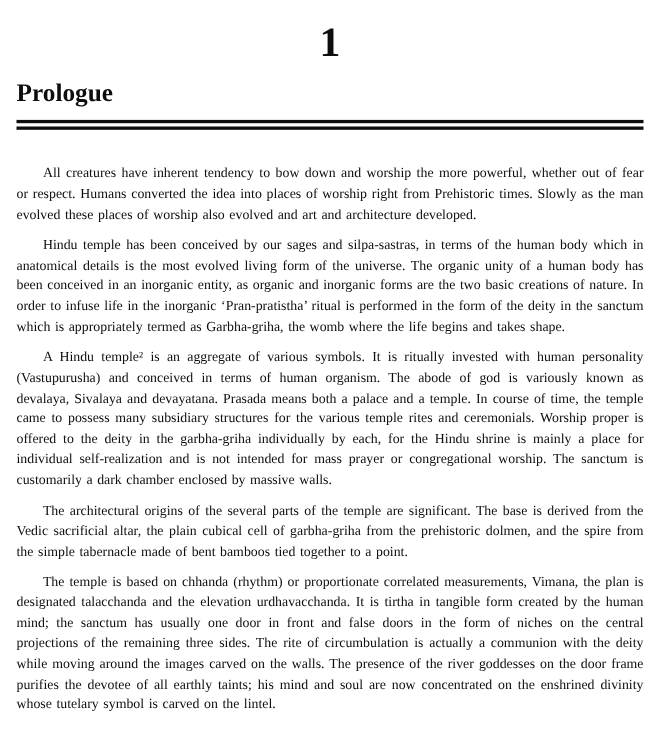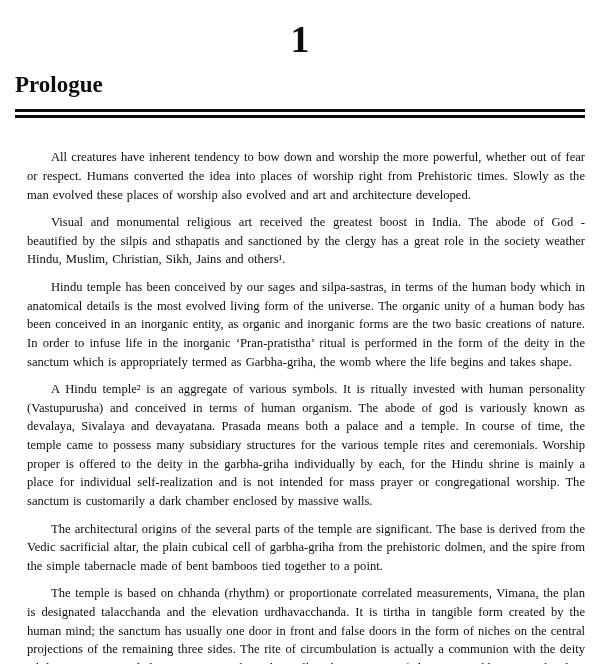--- a/index.html
+++ b/index.html
@@ -34,35 +34,34 @@
     height: 3px;
     border-top: 3px solid #0d0d0d;
     border-bottom: 3px solid #0d0d0d;
     margin: 0 0 30px 0;
   }
   .body-text p {
     font-size: 12.6px;
     line-height: 1.48;
     text-align: justify;
     text-indent: 24px;
-    margin: 0 0 9px 12px;
+    margin: 0 0 9px 0;
     word-spacing: 1px;
   }
 </style>
 </head>
 <body>
 
 <div class="page">
   <div class="chapter-number">1</div>
 
   <div class="chapter-title">Prologue</div>
 
   <div class="double-rule"></div>
 
   <div class="body-text">
     <p>All creatures have inherent tendency to bow down and worship the more powerful, whether out of fear or respect. Humans converted the idea into places of worship right from Prehistoric times. Slowly as the man evolved these places of worship also evolved and art and architecture developed.</p>
-    <p>Visual and monumental religious art received the greatest boost in India. The abode of God - beautified by the silpis and sthapatis and sanctioned by the clergy has a great role in the society weather Hindu, Muslim, Christian, Sikh, Jains and others¹.</p>
     <p>Hindu temple has been conceived by our sages and silpa-sastras, in terms of the human body which in anatomical details is the most evolved living form of the universe. The organic unity of a human body has been conceived in an inorganic entity, as organic and inorganic forms are the two basic creations of nature. In order to infuse life in the inorganic ‘Pran-pratistha’ ritual is performed in the form of the deity in the sanctum which is appropriately termed as Garbha-griha, the womb where the life begins and takes shape.</p>
     <p>A Hindu temple² is an aggregate of various symbols. It is ritually invested with human personality (Vastupurusha) and conceived in terms of human organism. The abode of god is variously known as devalaya, Sivalaya and devayatana. Prasada means both a palace and a temple. In course of time, the temple came to possess many subsidiary structures for the various temple rites and ceremonials. Worship proper is offered to the deity in the garbha-griha individually by each, for the Hindu shrine is mainly a place for individual self-realization and is not intended for mass prayer or congregational worship. The sanctum is customarily a dark chamber enclosed by massive walls.</p>
     <p>The architectural origins of the several parts of the temple are significant. The base is derived from the Vedic sacrificial altar, the plain cubical cell of garbha-griha from the prehistoric dolmen, and the spire from the simple tabernacle made of bent bamboos tied together to a point.</p>
     <p>The temple is based on chhanda (rhythm) or proportionate correlated measurements, Vimana, the plan is designated talacchanda and the elevation urdhavacchanda. It is tirtha in tangible form created by the human mind; the sanctum has usually one door in front and false doors in the form of niches on the central projections of the remaining three sides. The rite of circumbulation is actually a communion with the deity while moving around the images carved on the walls. The presence of the river goddesses on the door frame purifies the devotee of all earthly taints; his mind and soul are now concentrated on the enshrined divinity whose tutelary symbol is carved on the lintel.</p>
   </div>
 </div>
 
 </body></html>

